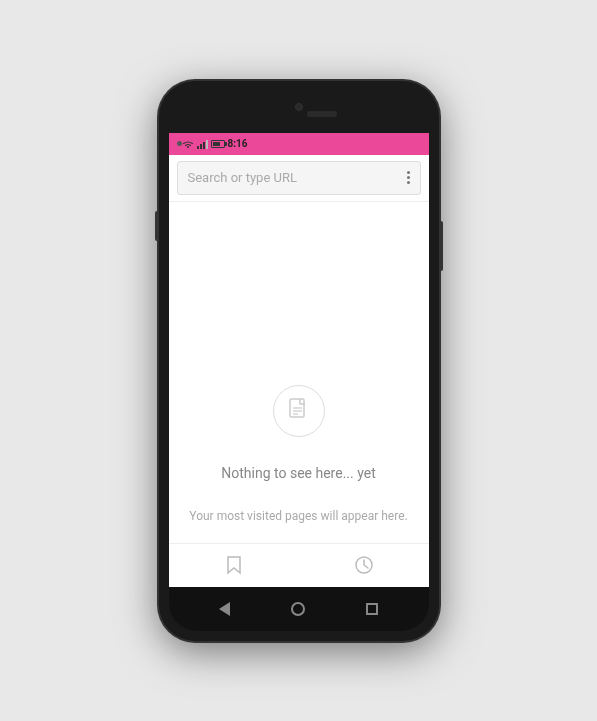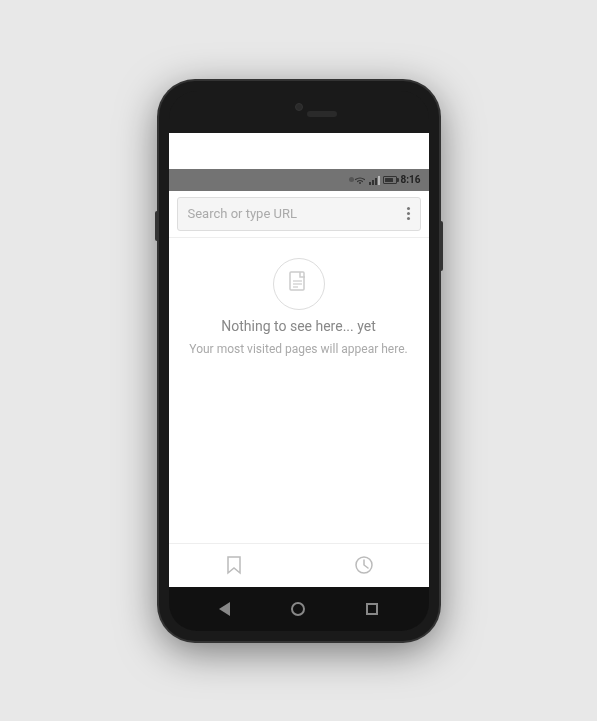--- a/index.html
+++ b/index.html
@@ -92,28 +92,27 @@
     .screen {
       flex: 1;
       background: #fff;
       display: flex;
       flex-direction: column;
       overflow: hidden;
     }
 
     
     .status-bar {
-      background: #737373;
+      background: #ec4899;
       height: 22px;
       display: flex;
       align-items: center;
-      justify-content: flex-end;
+      justify-content: flex-start;
       padding: 0 8px;
       flex-shrink: 0;
-      margin-top: 36px;
     }
 
     .status-left {
       display: flex;
       align-items: center;
       gap: 3px;
     }
 
     .status-notification-dot {
       width: 5px;
@@ -218,24 +217,24 @@
       background: #777;
       border-radius: 50%;
     }
 
     
     .main-content {
       flex: 1;
       display: flex;
       flex-direction: column;
       align-items: center;
-      justify-content: flex-start;
+      justify-content: flex-end;
       background: #fff;
       padding: 20px;
-      gap: 8px;
+      gap: 28px;
     }
 
     .empty-icon-circle {
       width: 52px;
       height: 52px;
       border-radius: 50%;
       border: 1.5px solid #ddd;
       display: flex;
       align-items: center;
       justify-content: center;

